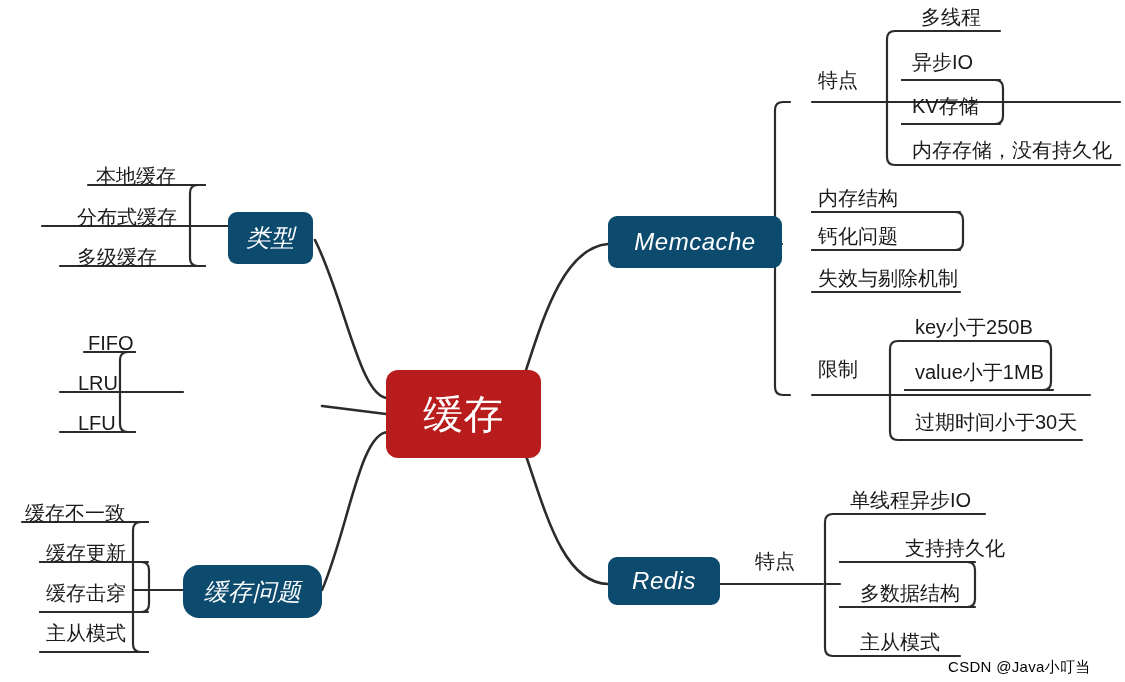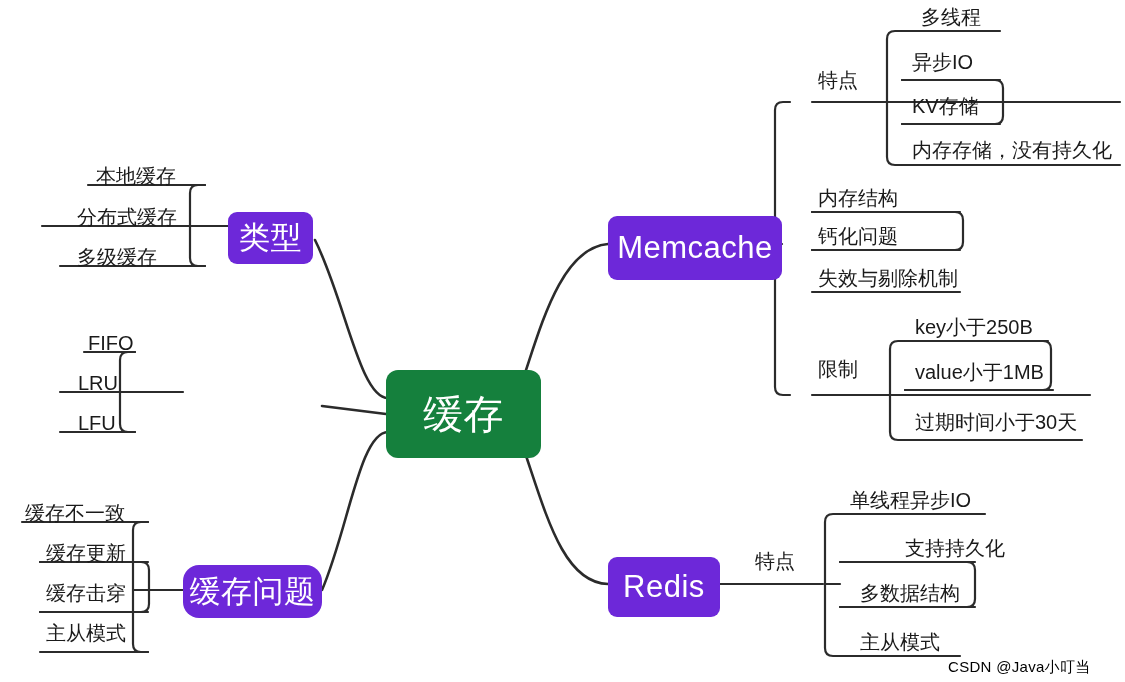--- a/index.html
+++ b/index.html
@@ -27,27 +27,28 @@
     box-sizing: border-box;
     display: flex;
     align-items: center;
     justify-content: center;
     color: #ffffff;
     border-radius: 9px;
     letter-spacing: 0.5px;
     white-space: nowrap;
   }
   .node.root {
-    background: #15803d;
+    background: #b91c1c;
     font-size: 40px;
     border-radius: 12px;
   }
   .node.branch {
-    background: #6d28d9;
-    font-size: 31px;
+    background: #0c4a6e;
+    font-size: 24px;
+    font-style: italic;
   }
   .leaf {
     position: absolute;
     color: #1a1a1a;
     font-size: 20px;
     white-space: nowrap;
     line-height: 1;
   }
   .watermark {
     position: absolute;
@@ -146,25 +147,25 @@
 
   <div class="node branch" style="left:228px; top:212px; width:85px; height:52px;">
     <span>类型</span>
   </div>
 
 
   <div class="node branch" style="left:183px; top:565px; width:139px; height:53px;border-radius:16px;">
     <span>缓存问题</span>
   </div>
 
-  <div class="node branch" style="left:608px; top:216px; width:174px; height:64px;">
+  <div class="node branch" style="left:608px; top:216px; width:174px; height:52px;">
     <span>Memcache</span>
   </div>
 
-  <div class="node branch" style="left:608px; top:557px; width:112px; height:60px;">
+  <div class="node branch" style="left:608px; top:557px; width:112px; height:48px;">
     <span>Redis</span>
   </div>
 
   <div class="leaf" style="left:96px; top:166px;">本地缓存</div>
   <div class="leaf" style="left:77px; top:207px;">分布式缓存</div>
   <div class="leaf" style="left:77px; top:247px;">多级缓存</div>
 
   <div class="leaf" style="left:88px; top:333px;">FIFO</div>
   <div class="leaf" style="left:78px; top:373px;">LRU</div>
   <div class="leaf" style="left:78px; top:413px;">LFU</div>

